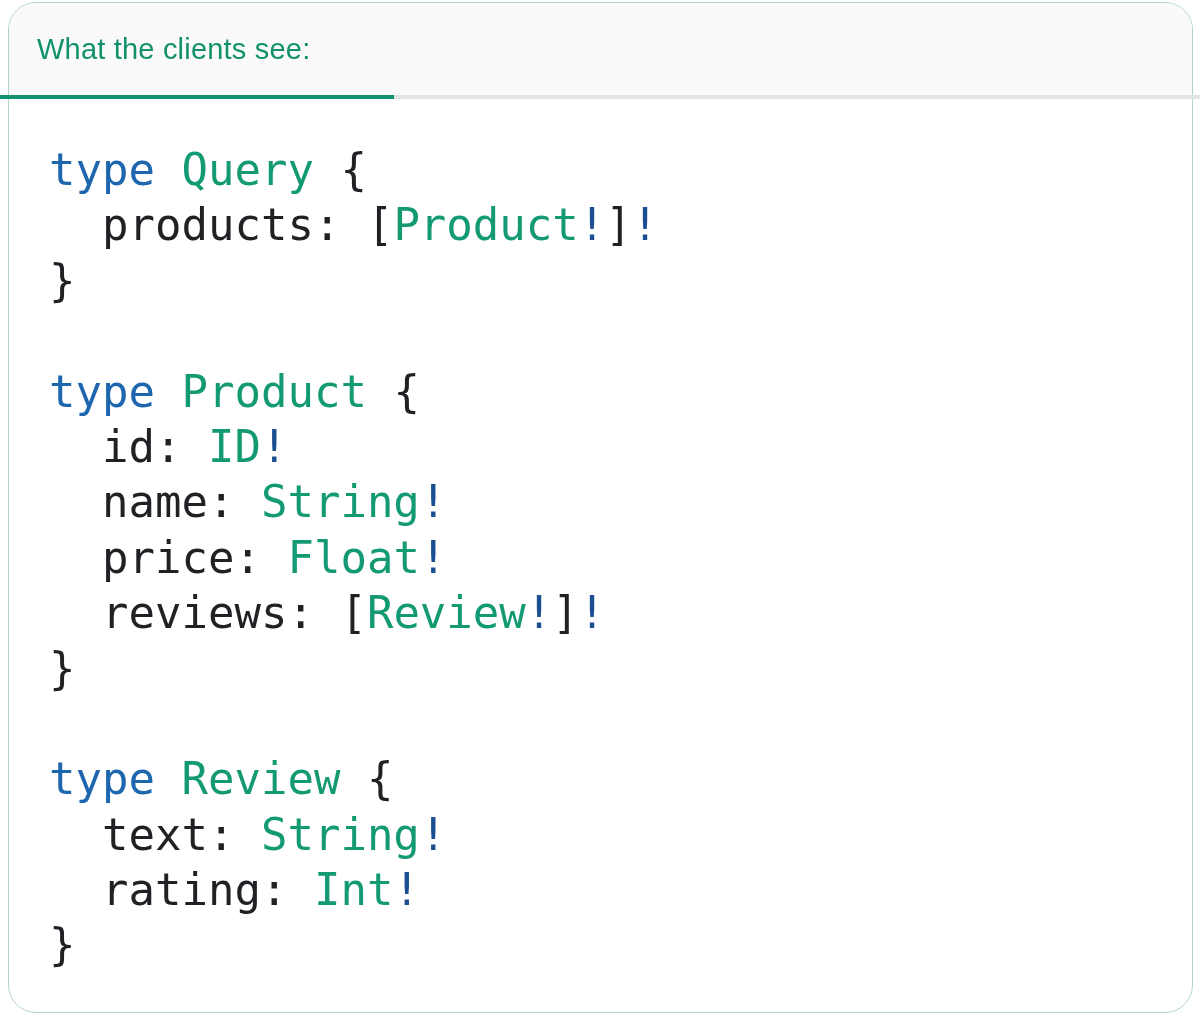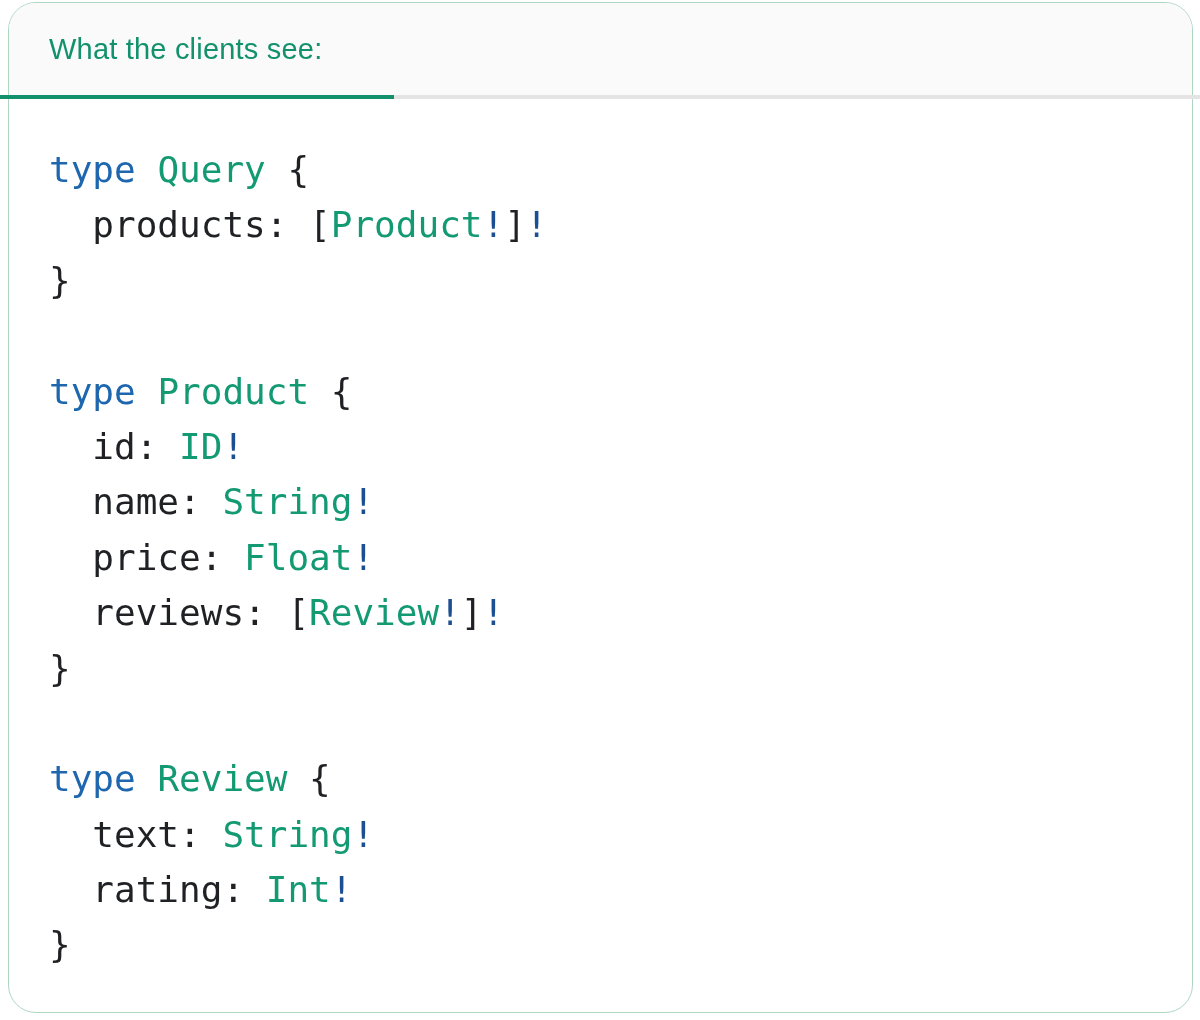--- a/index.html
+++ b/index.html
@@ -37,21 +37,21 @@
   .card-header {
     position: absolute;
     left: 0;
     top: 0;
     width: 100%;
     height: 94px;
     background: var(--header-bg, #fafafa);
   }
   .tab {
     position: absolute;
-    left: 40px;
+    left: 28px;
     top: 30px;
     cursor: pointer;
   }
   .tab-label {
     font-size: 29px;
     font-weight: 500;
     letter-spacing: 0.2px;
     color: var(--accent-green, #12916c);
     white-space: nowrap;
   }
@@ -71,21 +71,21 @@
     width: 394px;
     height: 100%;
     background: var(--accent-green, #12916c);
   }
   .code {
     position: absolute;
     left: 40px;
     top: 139px;
     margin: 0;
     font-family: "DejaVu Sans Mono", "Liberation Mono", monospace;
-    font-size: 36px;
+    font-size: 44px;
     font-weight: 500;
     line-height: 55.4px;
     color: var(--plain-dark, #1f2124);
     white-space: pre;
   }
   .code-line { height: 55.4px; }
   .tok-keyword { color: var(--keyword-blue, #1e67af); }
   .tok-type    { color: var(--type-green, #149a73); }
   .tok-bang    { color: var(--bang-blue, #1b4f92); }
   .tok-plain   { color: var(--plain-dark, #1f2124); }

